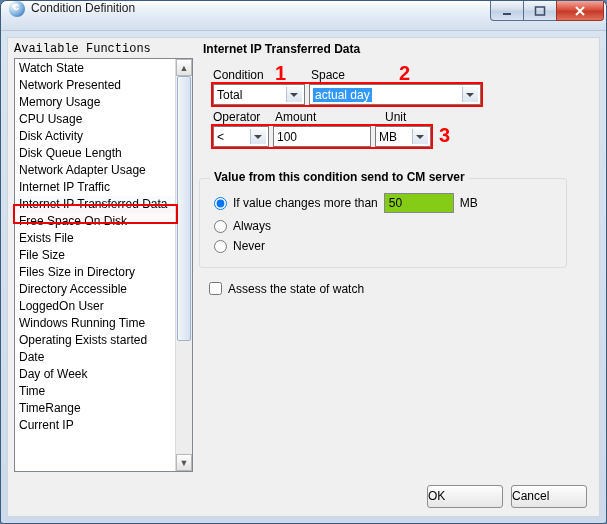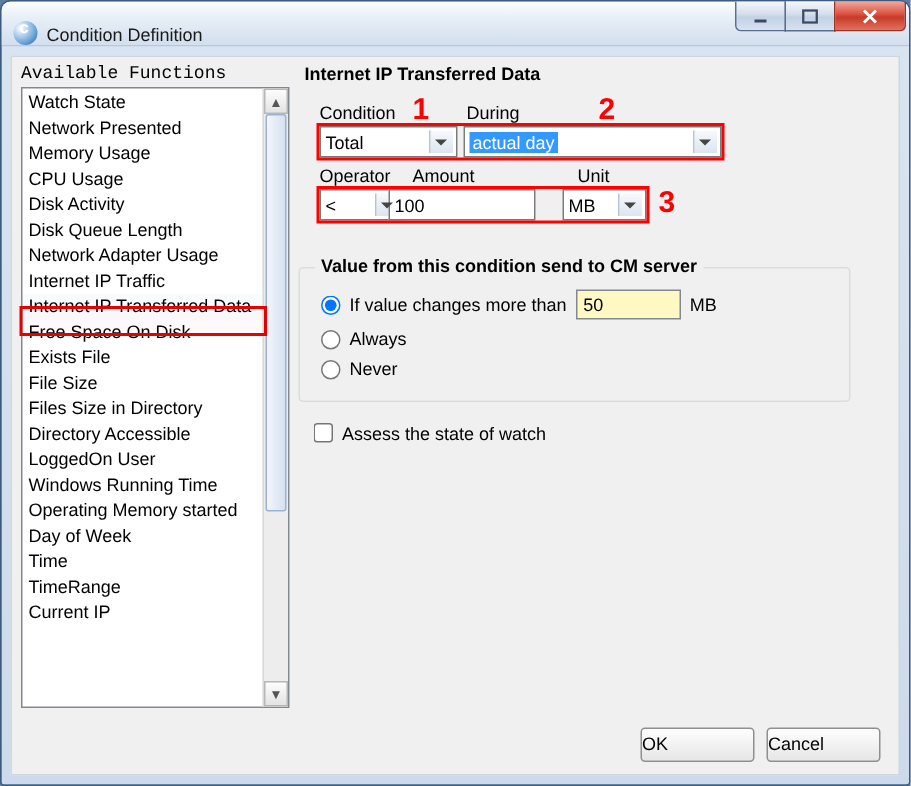--- a/index.html
+++ b/index.html
@@ -20,21 +20,21 @@
     border-radius: 7px 7px 3px 3px;
     position: relative;
     display: flex;
     flex-direction: column;
   }
   .titlebar {
     height: 30px;
     background: linear-gradient(180deg, #fdfefe 0%, #e6eef7 40%, #d3dfee 100%);
     border-radius: 6px 6px 0 0;
     display: flex;
-    align-items: flex-end;
+    align-items: flex-start;
     padding: 0 0 0 8px;
     border-bottom: 1px solid #b9c7da;
     position: relative;
   }
   .titlebar .app-icon {
     width: 16px; height: 16px;
     border-radius: 50%;
     background: radial-gradient(circle at 30% 30%, #fff, #6fa8dc 60%, #2a5a9c);
     margin-right: 6px;
     display:inline-block;
@@ -184,21 +184,21 @@
     font-weight: bold;
   }
   .radio-row {
     display: flex; align-items: center; gap: 6px;
     margin: 6px 0 0 14px;
     font-size: 12px;
   }
   input[type=radio] { margin:0; width:13px; height:13px; }
   input[type=checkbox] { margin:0; width:13px; height:13px; }
   .inline-text {
-    width: 70px; height: 20px; border:1px solid #828790; background:#fef9c3;
+    width: 70px; height: 20px; border:1px solid #828790; background:#84cc16;
     padding: 1px 4px; font-size:12px;
   }
 
   .sel-marker {
     position:absolute; pointer-events:none;
     border:2px solid #e60000;
     background: rgba(255,0,0,0.02);
   }
 
   .button-row {
@@ -259,21 +259,22 @@
               <div class="item">Network Adapter Usage</div>
               <div class="item">Internet IP Traffic</div>
               <div class="item selected">Internet IP Transferred Data</div>
               <div class="item">Free Space On Disk</div>
               <div class="item">Exists File</div>
               <div class="item">File Size</div>
               <div class="item">Files Size in Directory</div>
               <div class="item">Directory Accessible</div>
               <div class="item">LoggedOn User</div>
               <div class="item">Windows Running Time</div>
-              <div class="item">Operating Memory started</div>
+              <div class="item">Operating Exists started</div>
+              <div class="item">Date</div>
               <div class="item">Day of Week</div>
               <div class="item">Time</div>
               <div class="item">TimeRange</div>
               <div class="item">Current IP</div>
             </div>
           <div class="scrollbar">
             <div class="sb-btn">▲</div>
             <div class="sb-track">
               <div class="sb-thumb"></div>
             </div>
@@ -282,21 +283,21 @@
           <div class="sel-marker" style="left:-2px; top:145px; width:165px; height:20px;"></div>
         </div>
       </div>
 
       <div class="right-panel">
         <div class="section-title">Internet IP Transferred Data</div>
 
         <div class="form-grid" style="height:100px;">
 
           <div class="lbl" style="left:10px; top:4px;">Condition</div>
-          <div class="lbl" style="left:108px; top:4px;">During</div>
+          <div class="lbl" style="left:108px; top:4px;">Space</div>
 
           <div class="ctrl combo" style="left:10px; top:20px; width:92px;">
             <span class="val">Total</span>
             <span class="arrow"></span>
           </div>
           <div class="ctrl combo sel-highlight" style="left:106px; top:20px; width:172px;">
             <span class="val">actual day</span>
             <span class="arrow"></span>
           </div>
           <div class="red-box" style="left:8px; top:18px; width:272px; height:25px;"></div>
@@ -304,21 +305,21 @@
           <div class="red-num" style="left:196px; top:-2px;">2</div>
 
           <div class="lbl" style="left:10px; top:46px;">Operator</div>
           <div class="lbl" style="left:72px; top:46px;">Amount</div>
           <div class="lbl" style="left:182px; top:46px;">Unit</div>
 
           <div class="ctrl combo" style="left:10px; top:62px; width:56px;">
             <span class="val">&lt;</span>
             <span class="arrow"></span>
           </div>
-          <div class="ctrl textbox" style="left:56px; top:62px; width:98px;text-align:right;">
+          <div class="ctrl textbox" style="left:70px; top:62px; width:98px;text-align:right;">
             <span>100</span>
           </div>
           <div class="ctrl combo" style="left:172px; top:62px; width:56px;">
             <span class="val">MB</span>
             <span class="arrow"></span>
           </div>
           <div class="red-box" style="left:8px; top:60px; width:222px; height:25px;"></div>
           <div class="red-num" style="left:236px; top:60px;">3</div>
         </div>
 

